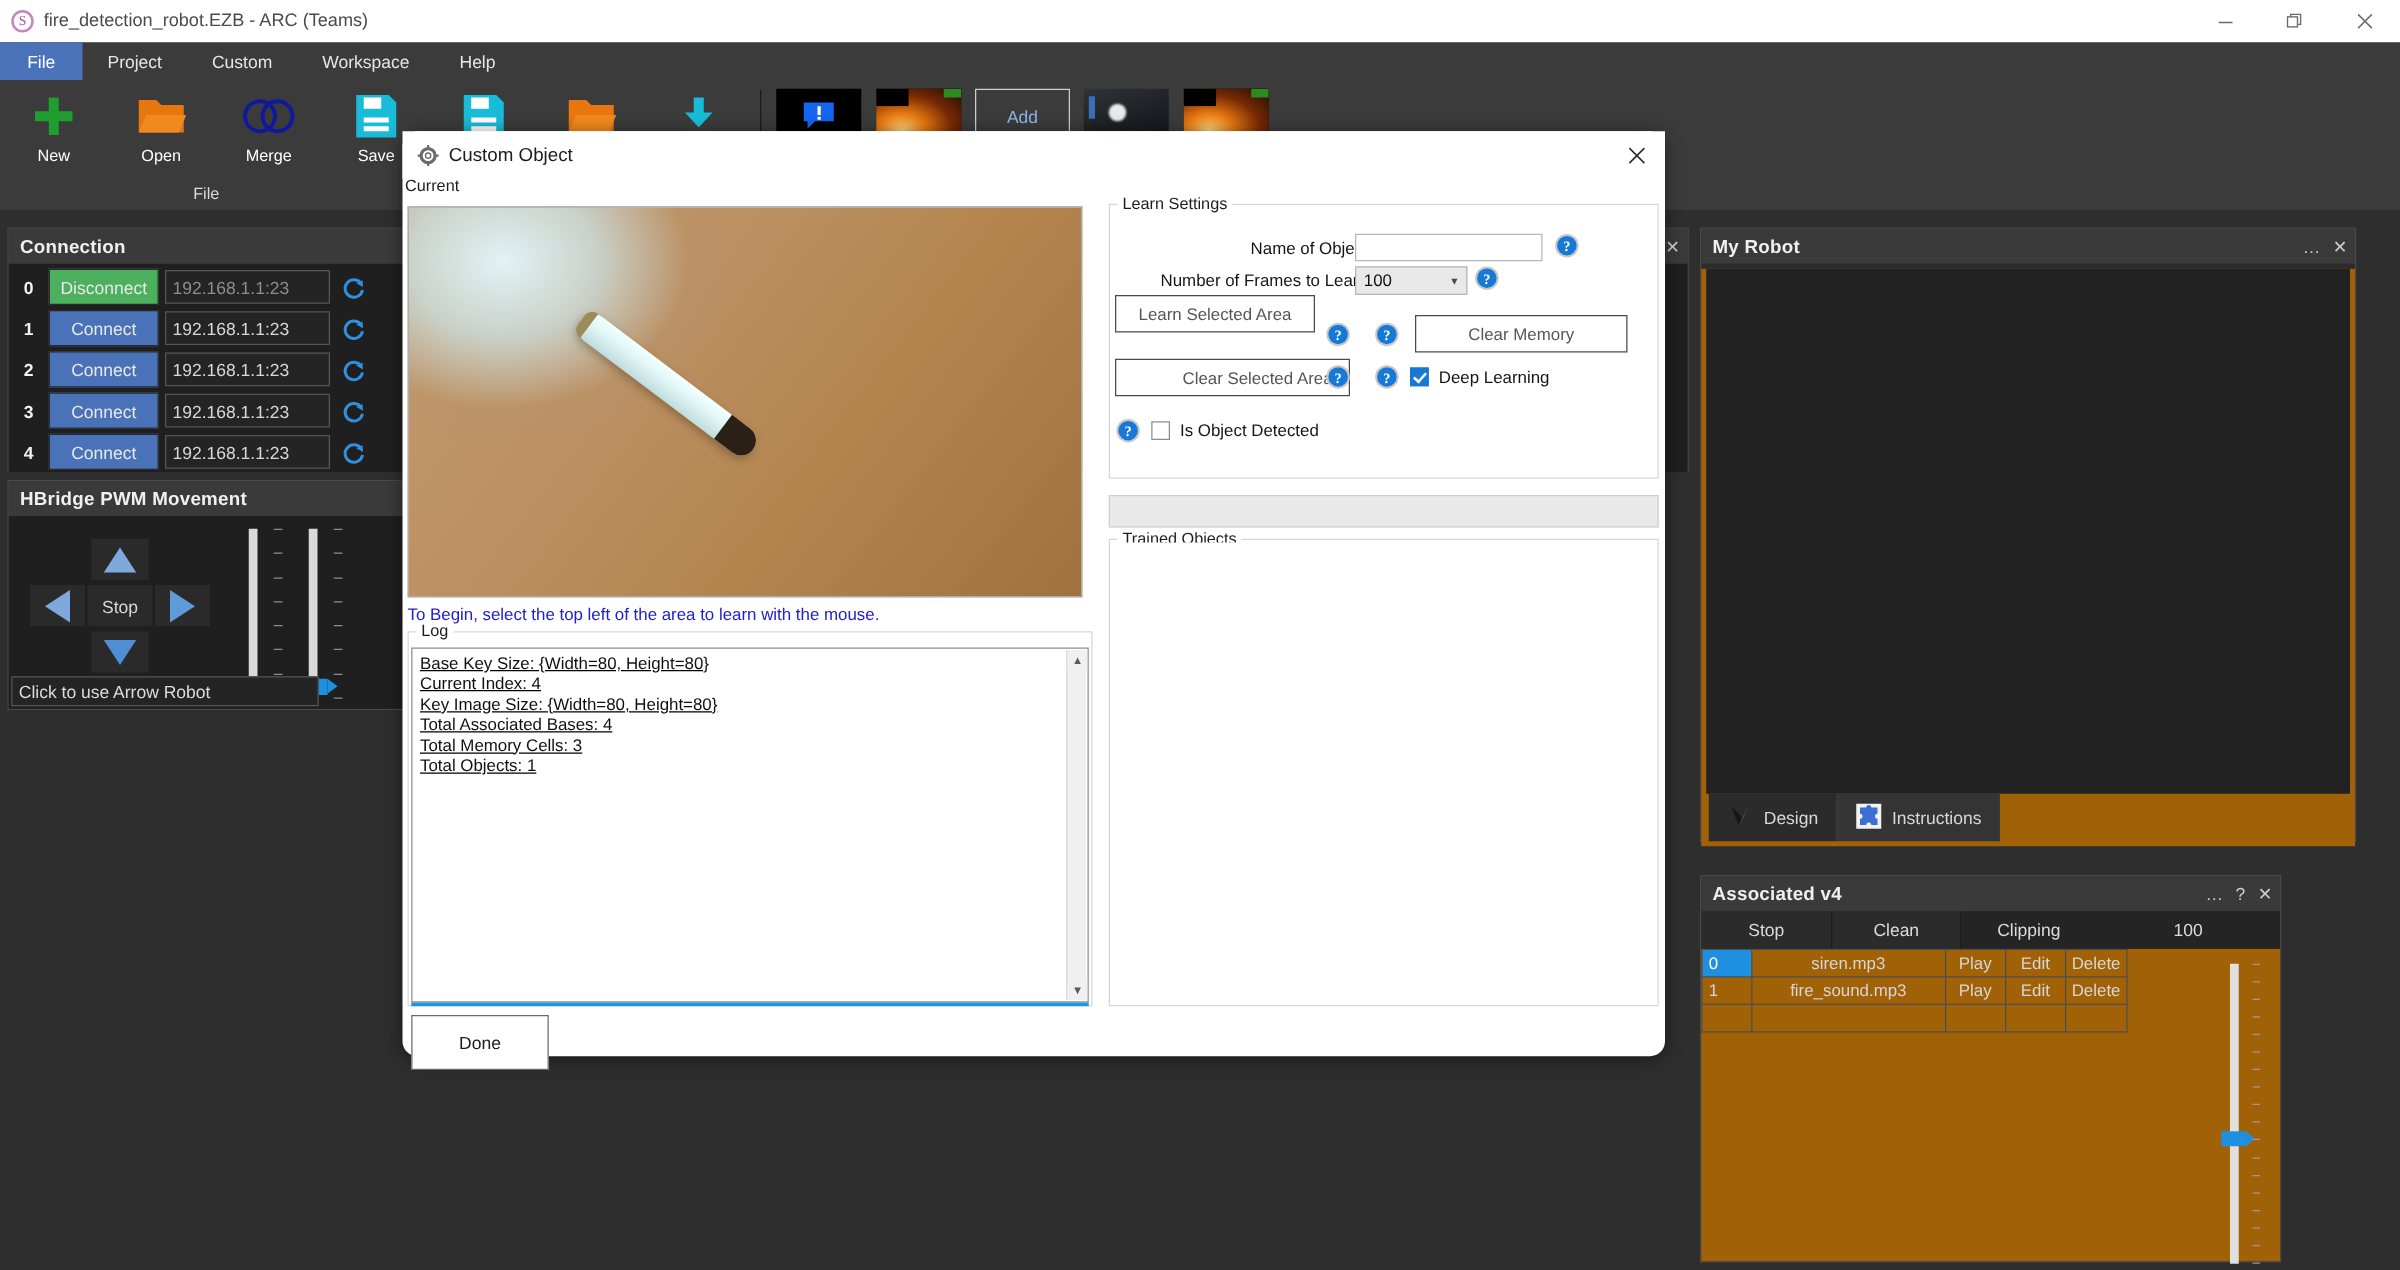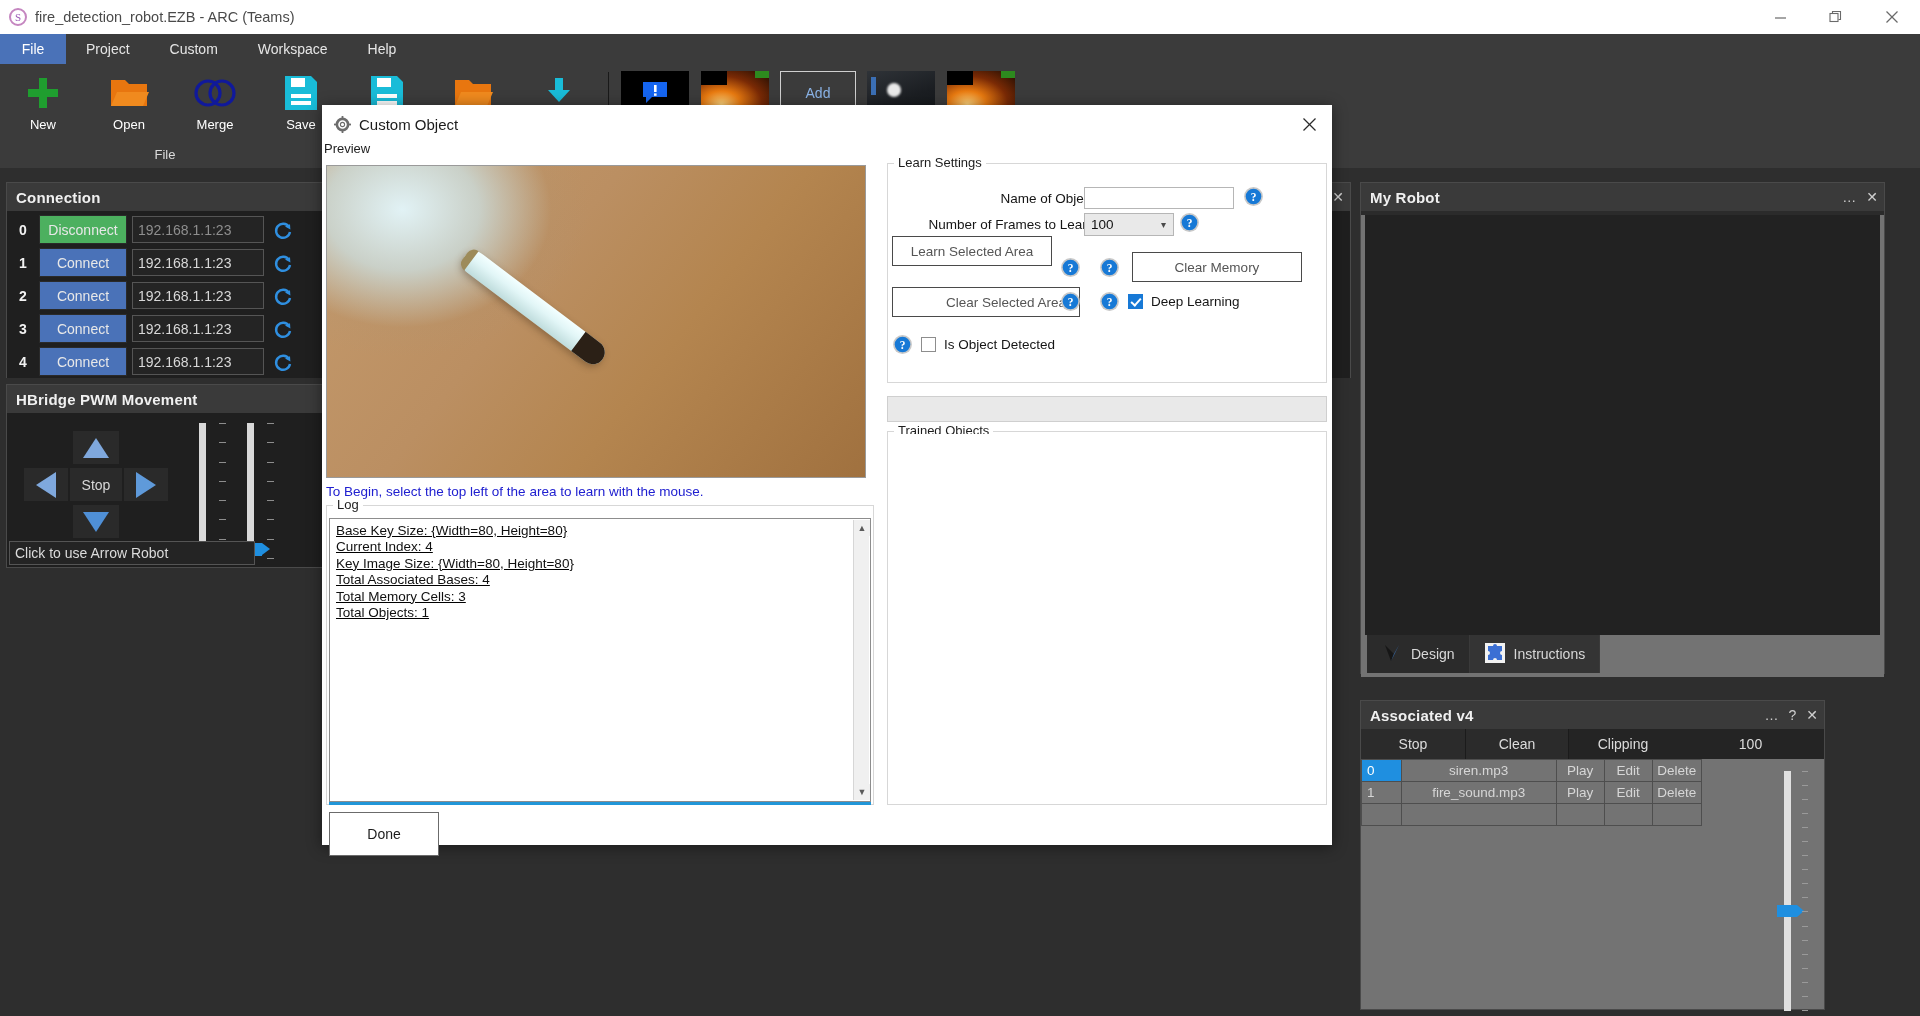--- a/index.html
+++ b/index.html
@@ -90,21 +90,21 @@
 
   
   .panel { position: absolute; background: #2b2b2b; border: 1px solid #4a4a4a; }
   .panel-head {
     height: 28px; background: #3a3a3a; display: flex; align-items: center;
     padding: 0 6px 0 9px; position: relative;
   }
   .panel-title { font-size: 15px; color: #f0f0f0; font-weight: bold; letter-spacing: .2px; }
   .panel-tools { margin-left: auto; display: flex; align-items: center; gap: 10px; color:#cfcfcf; }
   .ptool { font-size: 14px; line-height: 1; cursor: default; }
-  .panel-body { background: #737373; }
+  .panel-body { background: #a16207; }
 
   
   #connection { left: 6px; top: 182px; width: 1345px; height: 196px; }
   .conn-rows { padding: 2px 0 0 0; background:#1f1f1f; }
   .conn-row { display: flex; align-items: center; height: 33px; }
   .conn-idx { width: 32px; text-align: center; color: #f2f2f2; font-size: 14px; font-weight: bold; }
   .conn-btn {
     width: 88px; height: 29px; display:flex; align-items:center; justify-content:center;
     font-size: 14px; color: #e8e8e8; border: 1px solid #2a2a2a;
   }
@@ -182,21 +182,21 @@
   .sb-slider { position:absolute; right: 10px; top: 42px; width: 40px; height: 240px; }
   .sb-slider .track { position:absolute; left: 10px; top: 0; width: 7px; height: 240px; background: #e0e0e0; }
   .sb-slider .thumb { position:absolute; left: 3px; top: 134px; width: 20px; height: 12px; background:#1f8fe0; }
   .sb-slider .thumb::after { content:""; position:absolute; left:20px; top:0; border-top:6px solid transparent; border-bottom:6px solid transparent; border-left:7px solid #1f8fe0; }
   .sb-slider .ticks2 { position:absolute; left: 28px; top: 0; height: 240px; display:flex; flex-direction:column; justify-content:space-between; }
   .sb-slider .ticks2 span { width: 6px; height: 1px; background:#9a9a9a; }
 
   
   #dialog {
     position: absolute; left: 322px; top: 105px; width: 1010px; height: 740px;
-    background: #ffffff; box-shadow: 0 2px 14px rgba(0,0,0,.45);
+    background: #ffffff; box-shadow: 0 2px 14px rgba(0,0,0,.45); border-radius: 12px;
   }
   .dlg-title {
     height: 38px; display: flex; align-items: center; padding-left: 12px; background:#fff;
     position: relative;
   }
   .dlg-title .gear { width: 17px; height: 17px; margin-right: 8px; }
   .dlg-title .txt { font-size: 15px; color: #1c1c1c; }
   .dlg-close {
     position: absolute; right: 6px; top: 4px; width: 34px; height: 30px;
     display:flex; align-items:center; justify-content:center; color: #333; font-size: 17px;
@@ -705,21 +705,21 @@
         <svg width="15" height="15" viewBox="0 0 15 15">
           <line x1="1.5" y1="1.5" x2="13.5" y2="13.5" stroke="#2b2b2b" stroke-width="1.3"></line>
           <line x1="13.5" y1="1.5" x2="1.5" y2="13.5" stroke="#2b2b2b" stroke-width="1.3"></line>
         </svg>
       </span>
     </div>
 
     <div class="dlg-body">
 
       <div id="grp-preview">
-        <div class="legend-plain" style="left:2px; top:-2px;">Preview</div>
+        <div class="legend-plain" style="left:2px; top:-2px;">Current</div>
         <div class="preview-box">
           <div class="stylus">
             <div class="tipgold"></div>
             <div class="tipdark"></div>
           </div>
         </div>
         <div class="hint-text">To Begin, select the top left of the area to learn with the mouse.</div>
       </div>
 
       <div class="group" id="grp-log">

